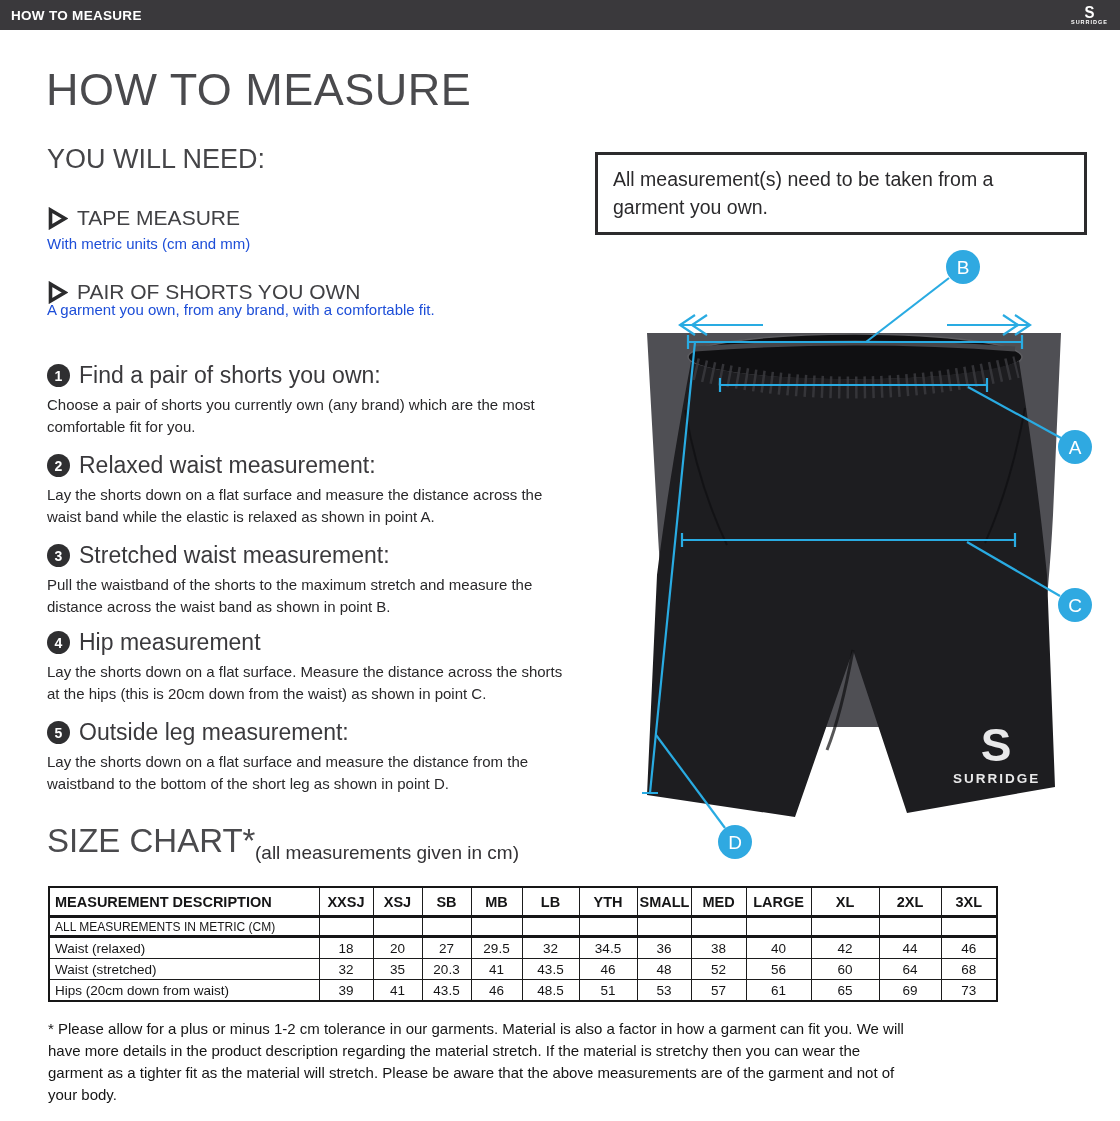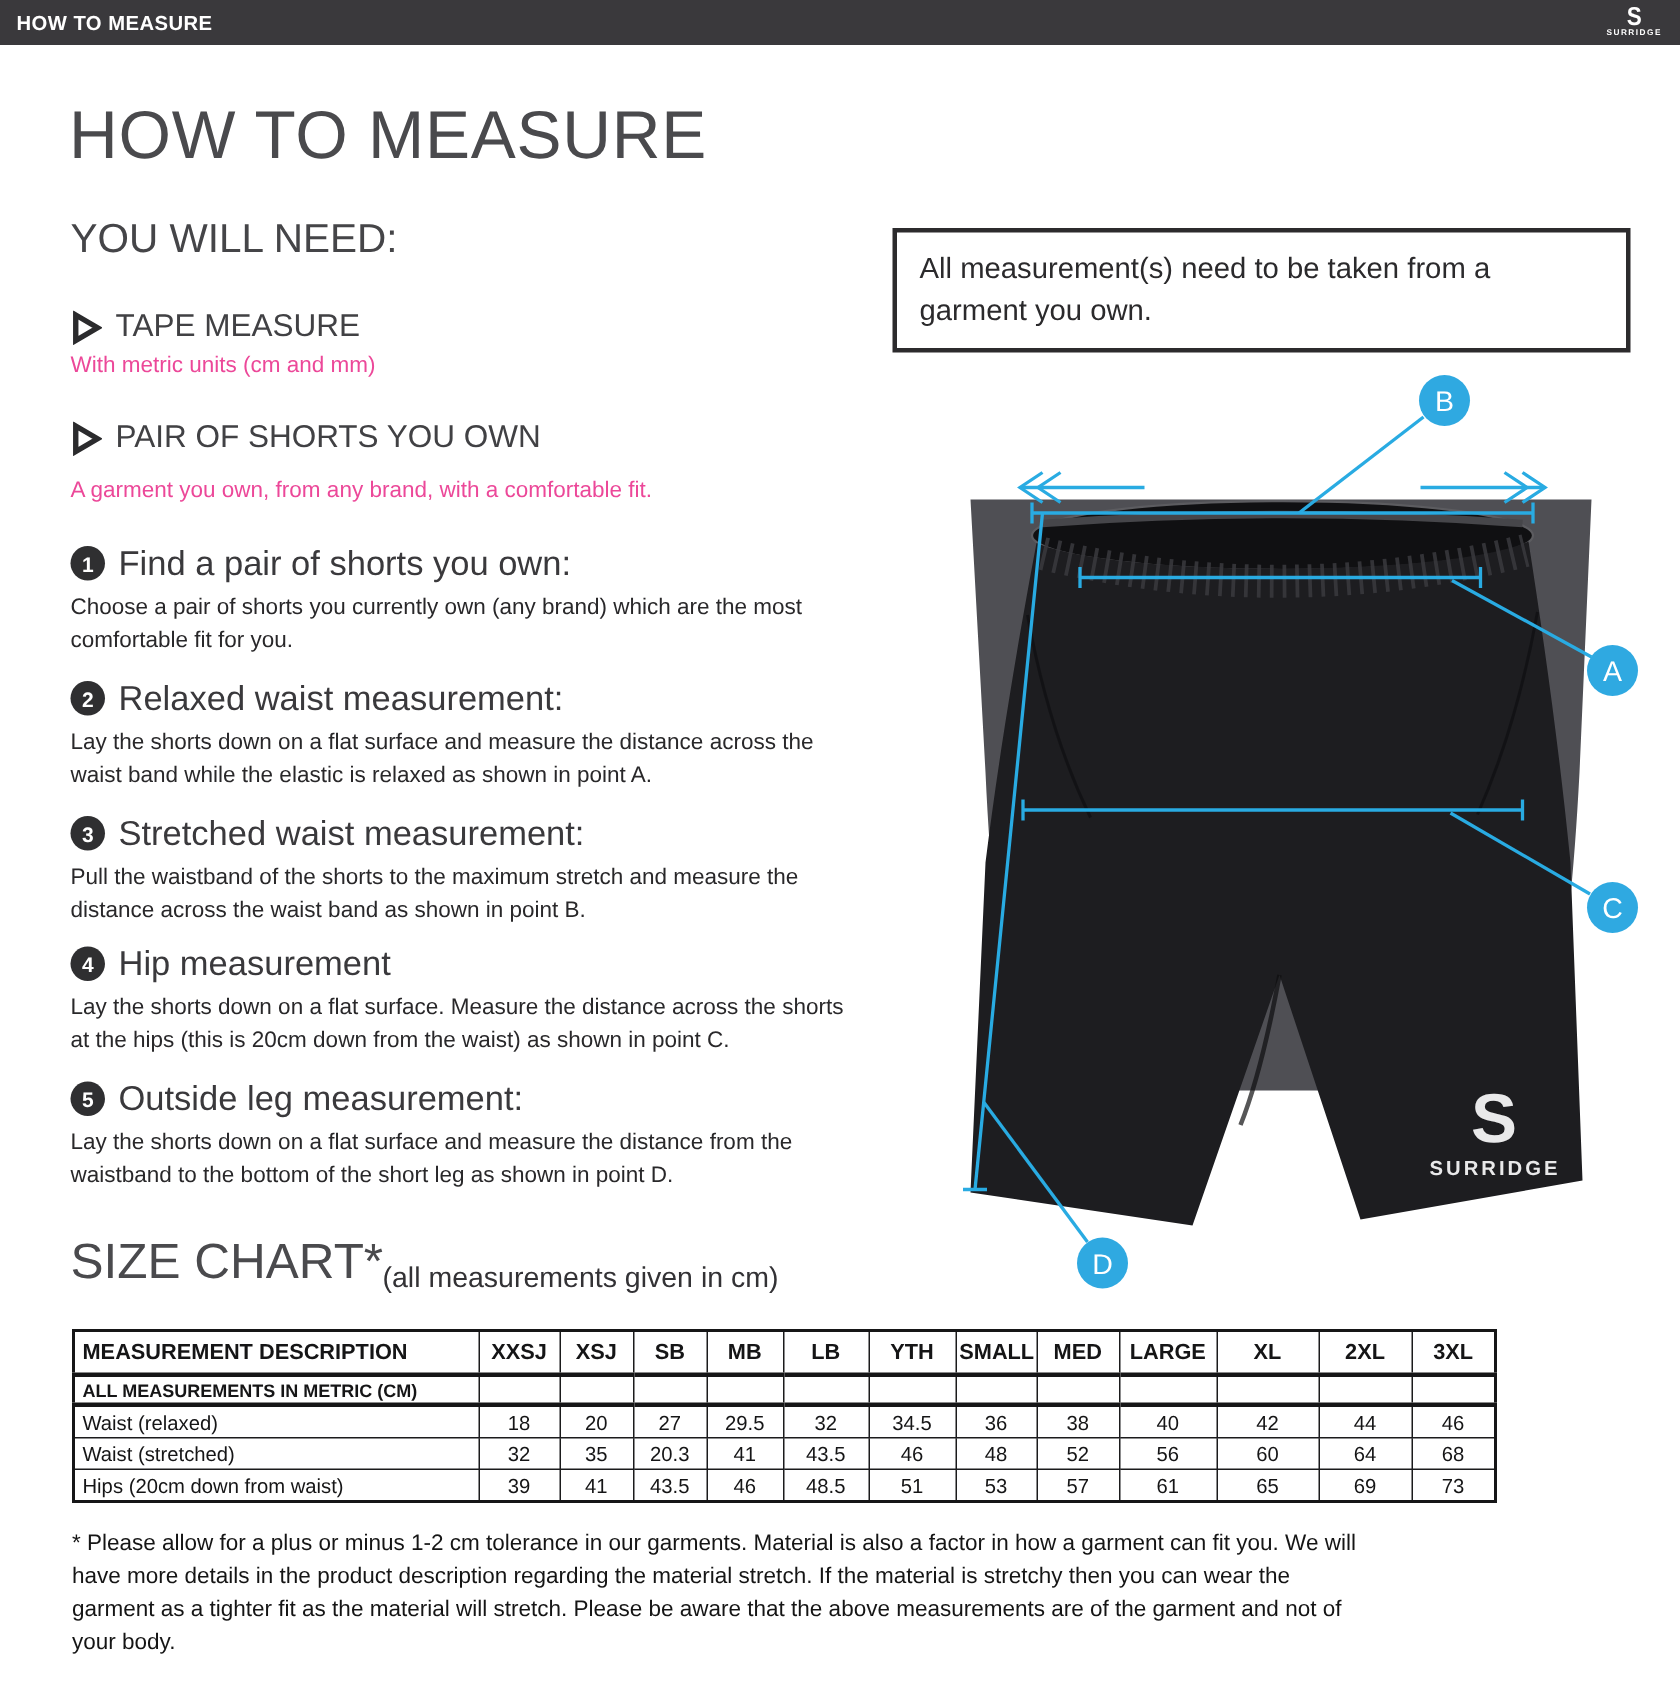--- a/index.html
+++ b/index.html
@@ -12,21 +12,21 @@
   .topbar-title{color:#fff;font-size:13.5px;font-weight:700;letter-spacing:.3px;margin-left:11px;flex:1;}
   .topbar-logo{display:flex;flex-direction:column;align-items:center;margin-right:12px;line-height:1;}
   .topbar-logo .s{color:#fff;font-weight:700;font-size:15px;transform:scaleY(1.15);}
   .topbar-logo .w{color:#fff;font-size:5.5px;font-weight:700;letter-spacing:1px;margin-top:1px;}
 
   .h1{left:46px;top:64px;font-size:45px;color:#4a4a4d;letter-spacing:.5px;}
   .h2{left:47px;top:144px;font-size:27px;color:#454548;}
 
   .need-item{left:47px;display:flex;align-items:center;gap:9px;}
   .need-label{font-size:21px;color:#414144;}
-  .need-desc{left:47px;font-size:15px;color:#ec4899;}
+  .need-desc{left:47px;font-size:15px;color:#1d4ed8;}
 
   .step-head{left:47px;display:flex;align-items:center;gap:9px;}
   .step-num{width:23px;height:23px;border-radius:50%;background:#2f2f31;color:#fff;font-size:14px;
             font-weight:700;display:flex;align-items:center;justify-content:center;}
   .step-title{font-size:23px;color:#3a393c;}
   .step-body{left:47px;width:522px;font-size:15px;line-height:1.45;color:#29282a;}
 
   .notebox{left:595px;top:152px;width:492px;box-sizing:border-box;border:3px solid #2c2b2d;
            padding:11px 15px;font-size:19.5px;font-weight:400;line-height:1.42;color:#2b2a2c;}
 
@@ -34,21 +34,21 @@
   .sc-sub{left:255px;top:842px;font-size:19px;font-weight:400;color:#333235;}
 
   
   table.size{left:48px;top:886px;position:absolute;border-collapse:collapse;width:948px;
              table-layout:fixed;background:#fff;}
   table.size{border:2.5px solid #161617;}
   table.size th,table.size td{border:1.5px solid #1b1b1c;padding:1px 2px;text-align:center;
              color:#151516;overflow:hidden;white-space:nowrap;}
   table.size th{font-size:14.5px;font-weight:700;height:25px;border-bottom:3px solid #161617;}
   table.size th.desc,table.size td.desc{text-align:left;padding-left:5px;}
-  table.size tr.metric td{font-size:12px;font-weight:700;height:15px;border-bottom:3px solid #161617;margin-top:32px;}
+  table.size tr.metric td{font-size:12px;font-weight:400;height:15px;border-bottom:3px solid #161617;margin-top:32px;}
   table.size tr.data td{font-size:13.5px;height:18px;}
 
   .footnote{left:48px;top:1018px;width:856px;font-size:15px;line-height:1.47;color:#151515;}
 
   svg text{font-family:"Liberation Sans",sans-serif;}
 </style>
 </head>
 <body>
 
 <div class="canvas">
@@ -72,21 +72,21 @@
     <span class="need-label">TAPE MEASURE</span>
   </div>
   <div class="abs need-desc" style="top:235px;">With metric units (cm and mm)</div>
 
   <div class="abs need-item" style="top:280px;">
     <svg width="21" height="23" viewBox="0 0 21 23">
       <polygon points="3.5,3 18,11.5 3.5,20" fill="#ffffff" stroke="#2b2b2d" stroke-width="3.6"></polygon>
     </svg>
     <span class="need-label">PAIR OF SHORTS YOU OWN</span>
   </div>
-  <div class="abs need-desc" style="top:318px;">A garment you own, from any brand, with a comfortable fit.</div>
+  <div class="abs need-desc" style="top:301px;">A garment you own, from any brand, with a comfortable fit.</div>
 
   <div class="abs step-head" style="top:362px;">
     <span class="step-num">1</span>
     <span class="step-title">Find a pair of shorts you own:</span>
   </div>
   <div class="abs step-body" style="top:394px;">Choose a pair of shorts you currently own (any brand) which are the most comfortable fit for you.</div>
 
   <div class="abs step-head" style="top:452px;">
     <span class="step-num">2</span>
     <span class="step-title">Relaxed waist measurement:</span>

